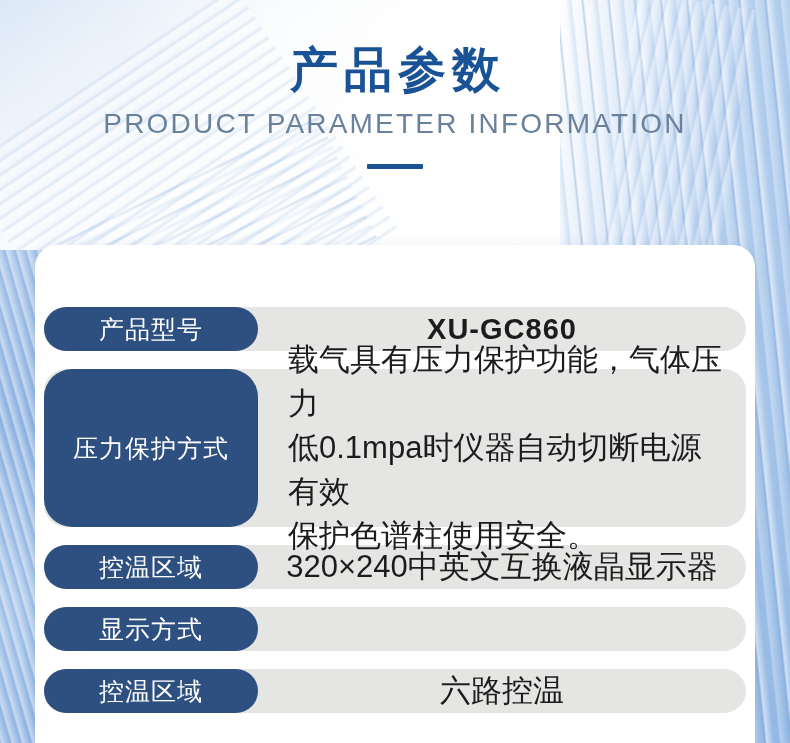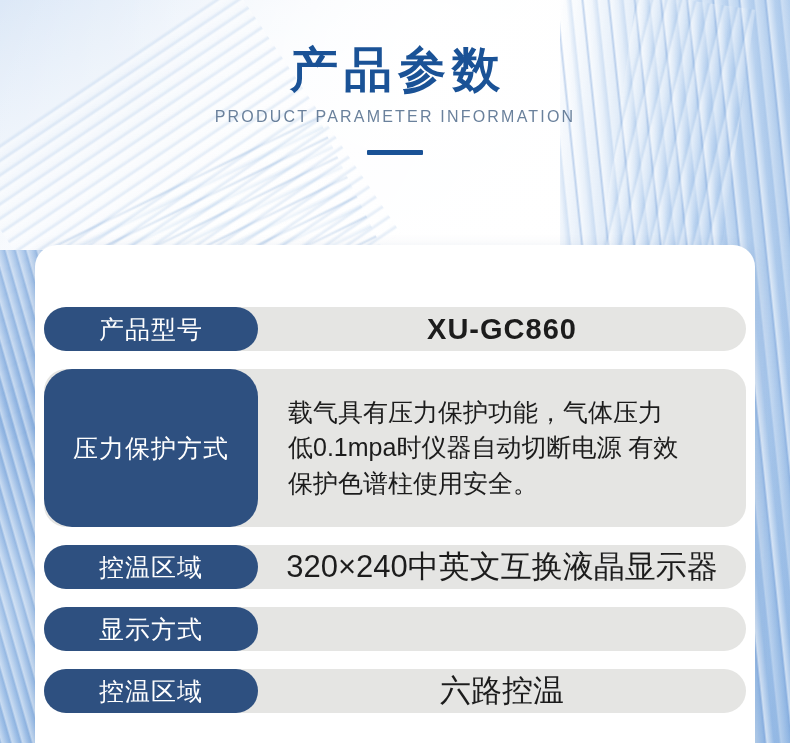--- a/index.html
+++ b/index.html
@@ -124,21 +124,21 @@
     font-size: 48px;
     font-weight: bold;
     color: #1a5296;
     letter-spacing: 6px;
     line-height: 1.05;
     margin: 0;
     text-indent: 6px;
   }
   .subtitle {
     margin: 14px 0 0 0;
-    font-size: 16px;
+    font-size: 28px;
     color: #6a819c;
     letter-spacing: 2.2px;
     font-weight: 400;
     white-space: nowrap;
   }
   .rule {
     width: 56px; height: 5px;
     background: #1a5296;
     margin: 24px auto 0 auto;
     border-radius: 1px;
@@ -205,21 +205,21 @@
     font-weight: bold;
     font-size: 29px;
     letter-spacing: 1px;
   }
   .value.para {
     justify-content: flex-start;
     align-items: center;
     padding-left: 30px;
     padding-right: 20px;
     line-height: 1.42;
-    font-size: 25px;
+    font-size: 31px;
     white-space: pre-line;
     text-align: left;
     border-radius: 16px;
   }
 
   
   .h-52 { height: 44px; }
   .h-158 { height: 158px; }
 </style>
 </head>

